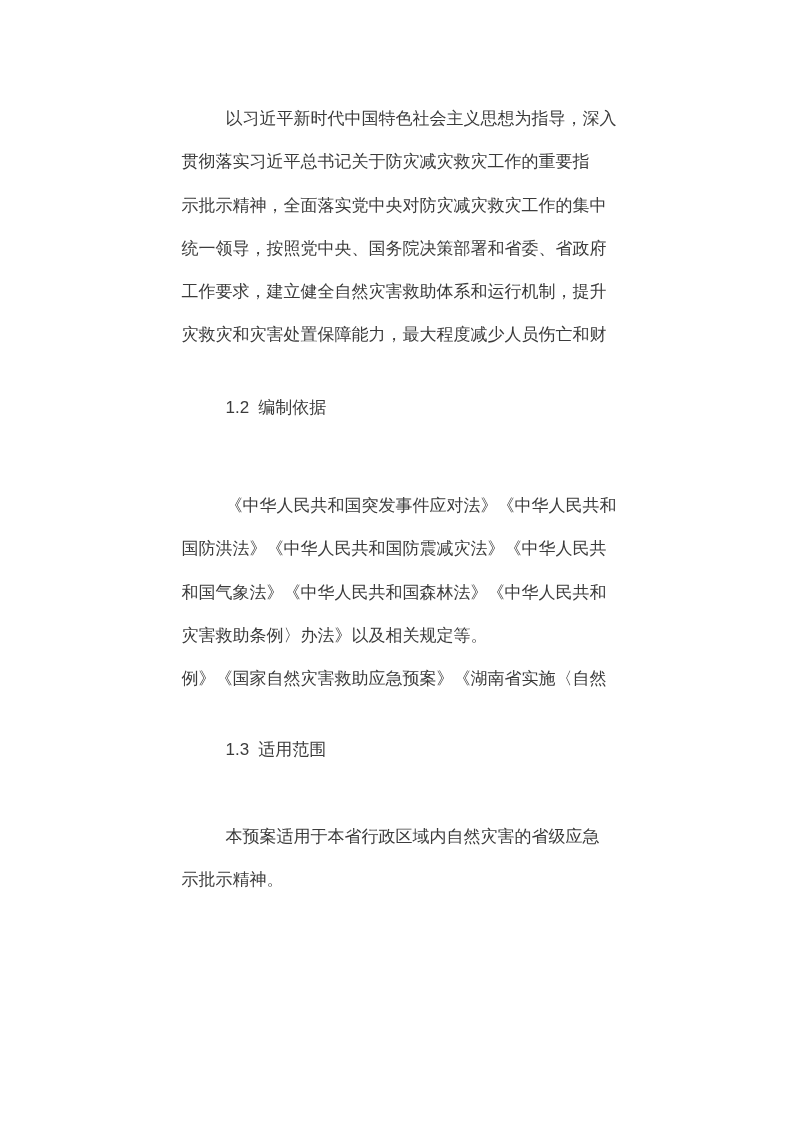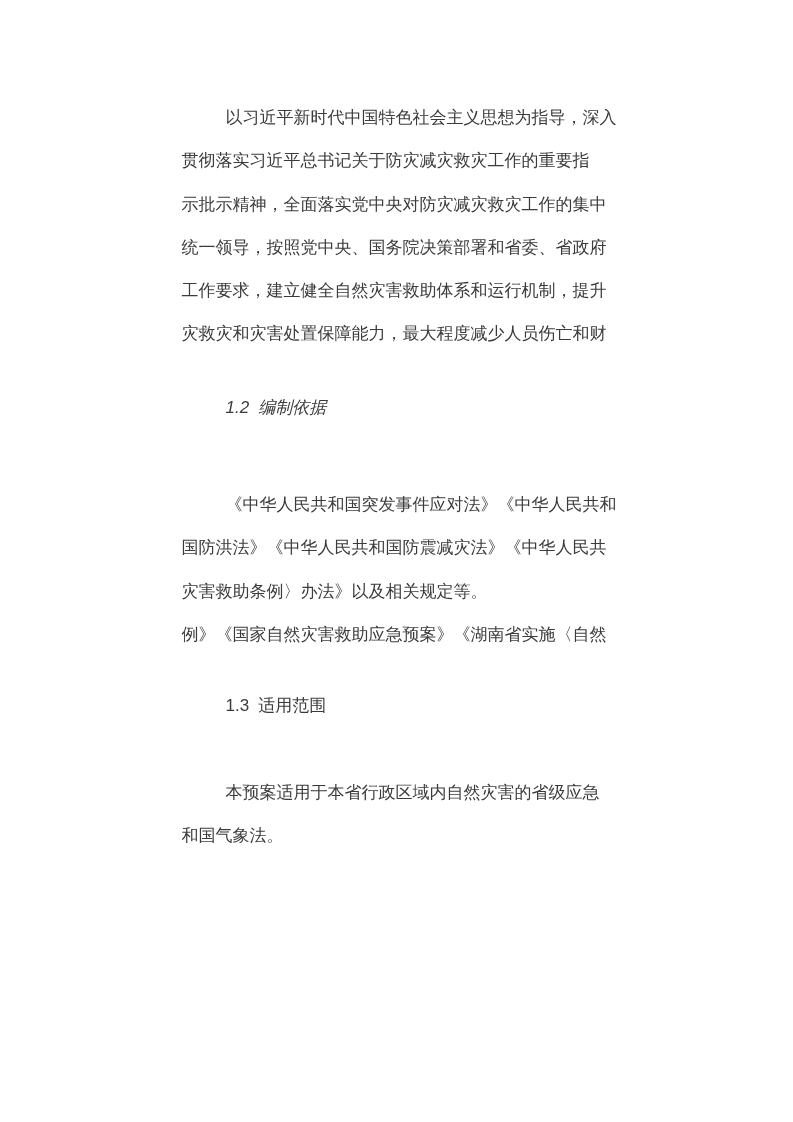--- a/index.html
+++ b/index.html
@@ -15,21 +15,20 @@
     color: #3b3b3b;
   }
   .doc-content {
     width: 430px;
     margin: 0 auto;
     padding-top: 97px;
   }
   .para {
     margin: 0;
     padding: 0;
-    font-family: Liberation Mono, monospace;
   }
   .line {
     display: block;
     height: 43.3px;
     line-height: 43.3px;
     font-size: 17px;
     letter-spacing: 0;
     white-space: nowrap;
   }
   .para .line:first-child {
@@ -41,21 +40,21 @@
     height: 43.3px;
     line-height: 43.3px;
     font-size: 17px;
     font-weight: 400;
     color: #3b3b3b;
     white-space: nowrap;
   }
   .heading .heading-title {
     margin-left: 9px;
   }
-  #sec-heading-1-2 { margin-top: 29px; font-style: italic; }
+  #sec-heading-1-2 { margin-top: 29px; }
   #sec-para-legal  { margin-top: 55px; }
   #sec-heading-1-3 { margin-top: 27px; }
   #sec-para-scope  { margin-top: 44px; }
 </style>
 </head>
 <body>
 
 <main>
   <article class="doc-content">
 
@@ -68,27 +67,28 @@
         <span class="line">灾救灾和灾害处置保障能力，最大程度减少人员伤亡和财</span>
       </p>
 
     <h2 class="heading" id="sec-heading-1-2">
       <span class="heading-number">1.2</span><span class="heading-title">编制依据</span>
     </h2>
 
     <p class="para" id="sec-para-legal">
         <span class="line">《中华人民共和国突发事件应对法》《中华人民共和</span>
         <span class="line">国防洪法》《中华人民共和国防震减灾法》《中华人民共</span>
+        <span class="line">和国气象法》《中华人民共和国森林法》《中华人民共和</span>
         <span class="line">灾害救助条例〉办法》以及相关规定等。</span>
         <span class="line">例》《国家自然灾害救助应急预案》《湖南省实施〈自然</span>
       </p>
 
     <h2 class="heading" id="sec-heading-1-3">
       <span class="heading-number">1.3</span><span class="heading-title">适用范围</span>
     </h2>
 
     <p class="para" id="sec-para-scope">
         <span class="line">本预案适用于本省行政区域内自然灾害的省级应急</span>
-        <span class="line">和国气象法。</span>
+        <span class="line">示批示精神。</span>
       </p>
 
   </article>
 </main>
 
 </body></html>

